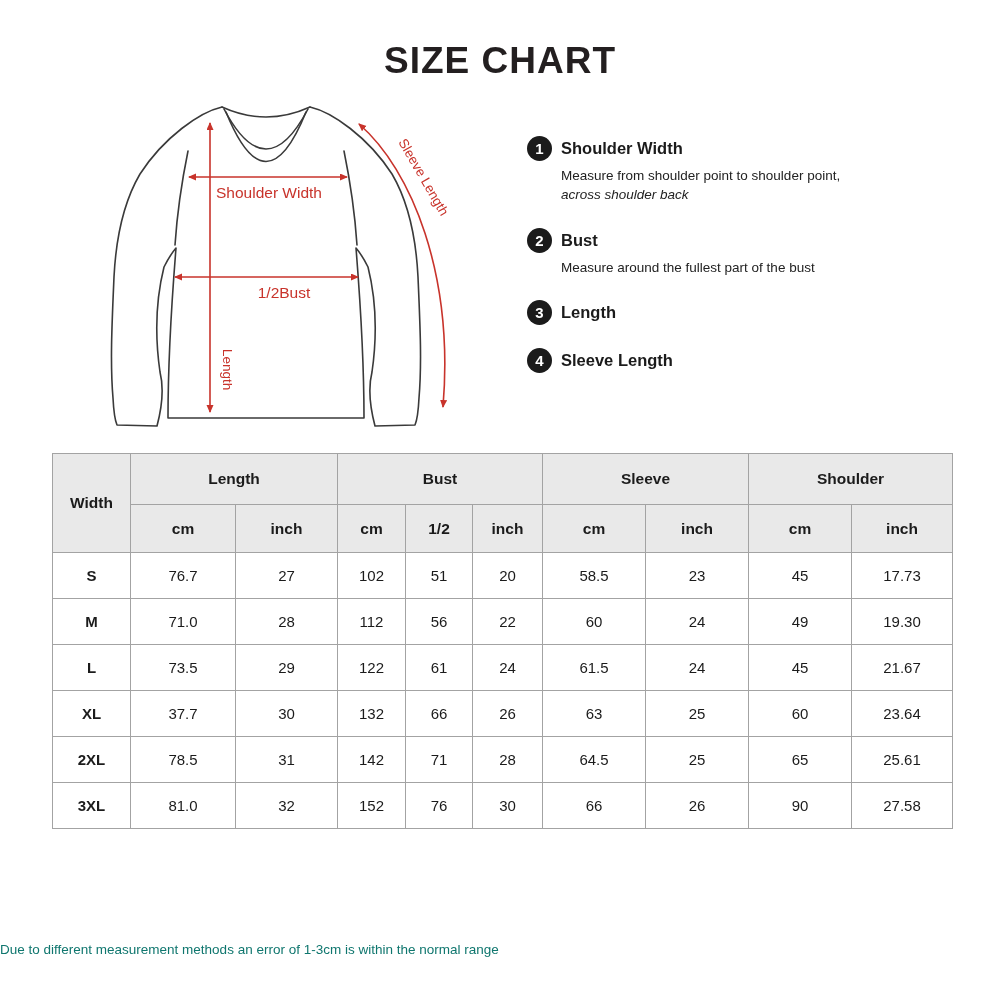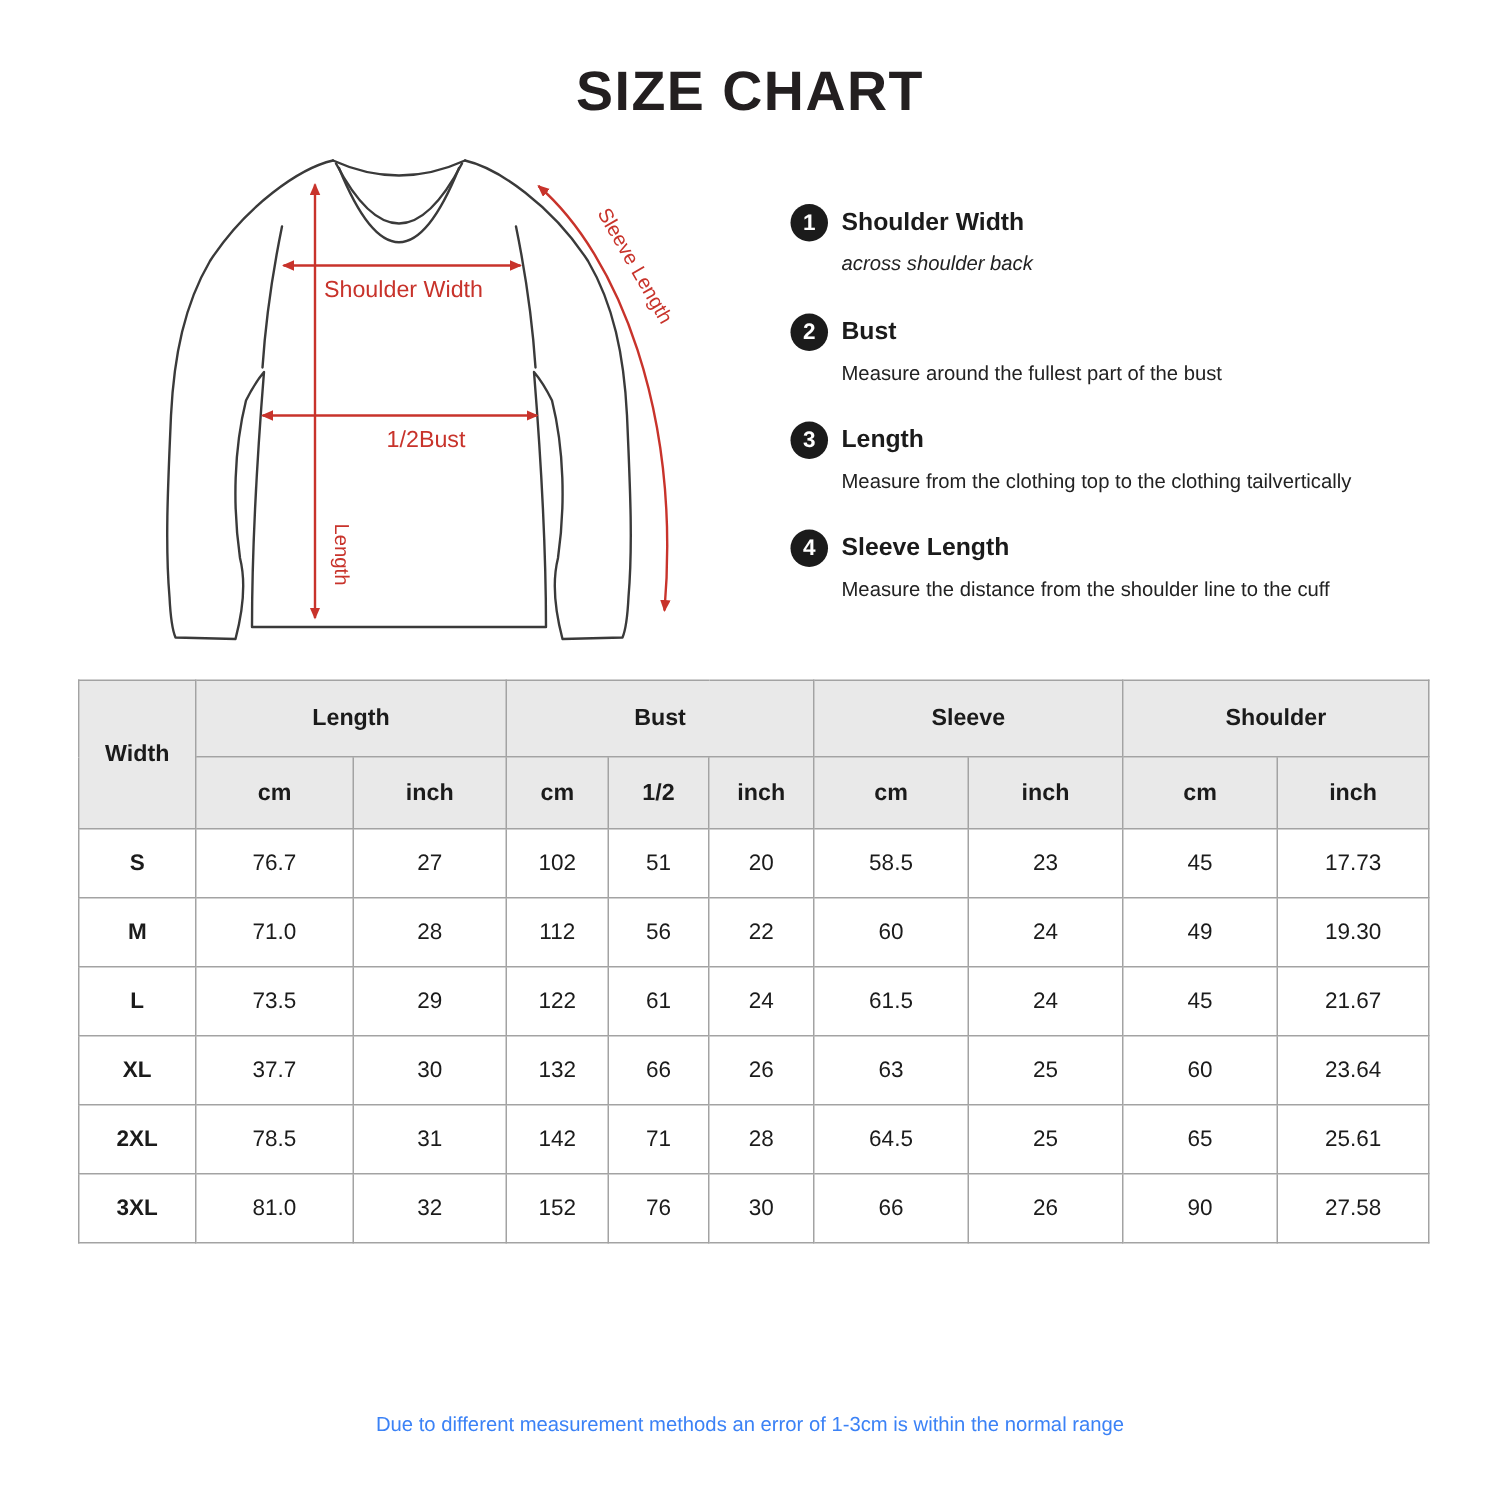--- a/index.html
+++ b/index.html
@@ -36,22 +36,22 @@
   .size-table th,.size-table td{border:1px solid #a3a3a3;text-align:center;
               vertical-align:middle;padding:0;}
   .size-table thead th{background:#e9e9e9;font-size:15.5px;font-weight:700;color:#1b1b1b;}
   .size-table thead tr.r1 th{height:50px;}
   .size-table thead tr.r2 th{height:47px;}
   .size-table tbody tr{height:46px;}
   .size-table tbody td{font-size:15px;background:#fff;color:#1b1b1b;}
   .size-table tbody td:first-child{font-weight:700;}
 
   
-  .footer{position:absolute;left:0;top:938px;width:1000px;text-align:center;
-          font-size:13.5px;line-height:24px;color:#3b82f6;}
+  .footer{position:absolute;left:0;top:938px;width:1000px;text-align:left;
+          font-size:13.5px;line-height:24px;color:#0f766e;}
 </style>
 </head>
 <body>
 
 <div class="page">
 
   <div class="title">SIZE CHART</div>
 
   <svg class="diagram" viewBox="0 0 470 360" xmlns="http://www.w3.org/2000/svg">
     <defs>
@@ -100,43 +100,42 @@
       <text class="red-text" transform="translate(348,57) rotate(60)" font-size="13.5">Sleeve Length</text>
     </g>
   </svg>
 
   <div class="legend">
     <div class="legend-item">
       <div class="badge">1</div>
       <div class="legend-content">
         <div class="legend-title">Shoulder Width</div>
         <div class="legend-desc">
+          <span>Measure from shoulder point to shoulder point,</span>
           <span class="l2">across shoulder back</span>
         </div>
       </div>
     </div>
     <div class="legend-item">
       <div class="badge">2</div>
       <div class="legend-content">
         <div class="legend-title">Bust</div>
         <div class="legend-desc">Measure around the fullest part of the bust</div>
       </div>
     </div>
     <div class="legend-item">
       <div class="badge">3</div>
       <div class="legend-content">
         <div class="legend-title">Length</div>
-        <div class="legend-desc">Measure from the clothing top to the clothing tailvertically</div>
       </div>
     </div>
     <div class="legend-item">
       <div class="badge">4</div>
       <div class="legend-content">
         <div class="legend-title">Sleeve Length</div>
-        <div class="legend-desc">Measure the distance from the shoulder line to the cuff</div>
       </div>
     </div>
   </div>
 
   <table class="size-table">
     <colgroup>
       <col style="width:78px">
         <col style="width:105px">
         <col style="width:102px">
       <col style="width:68px">

